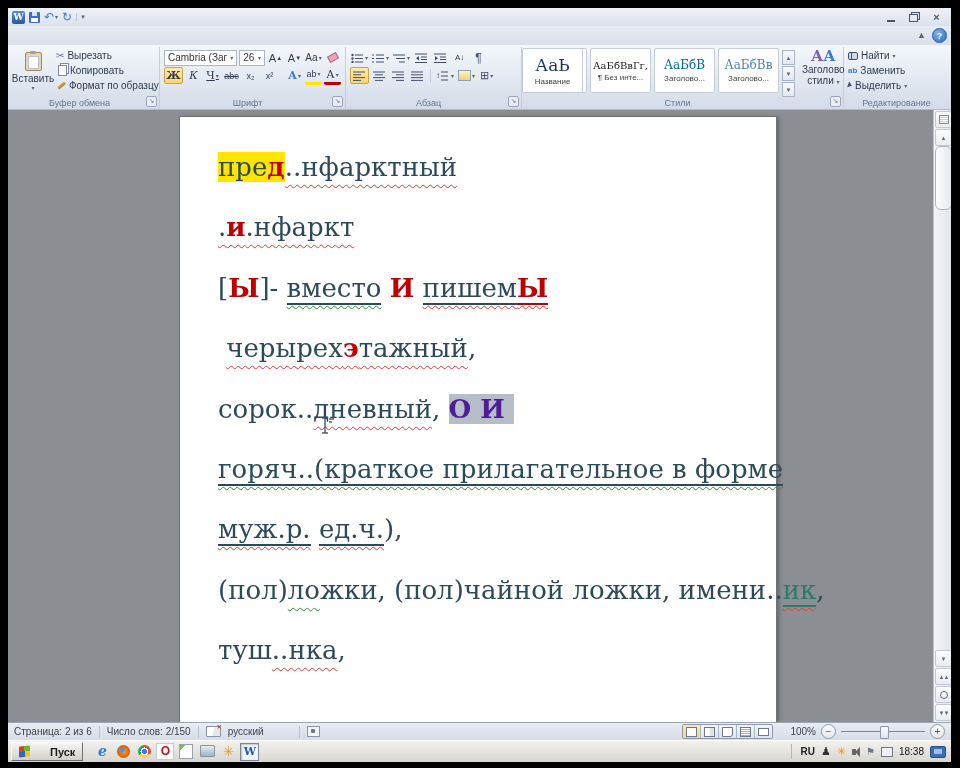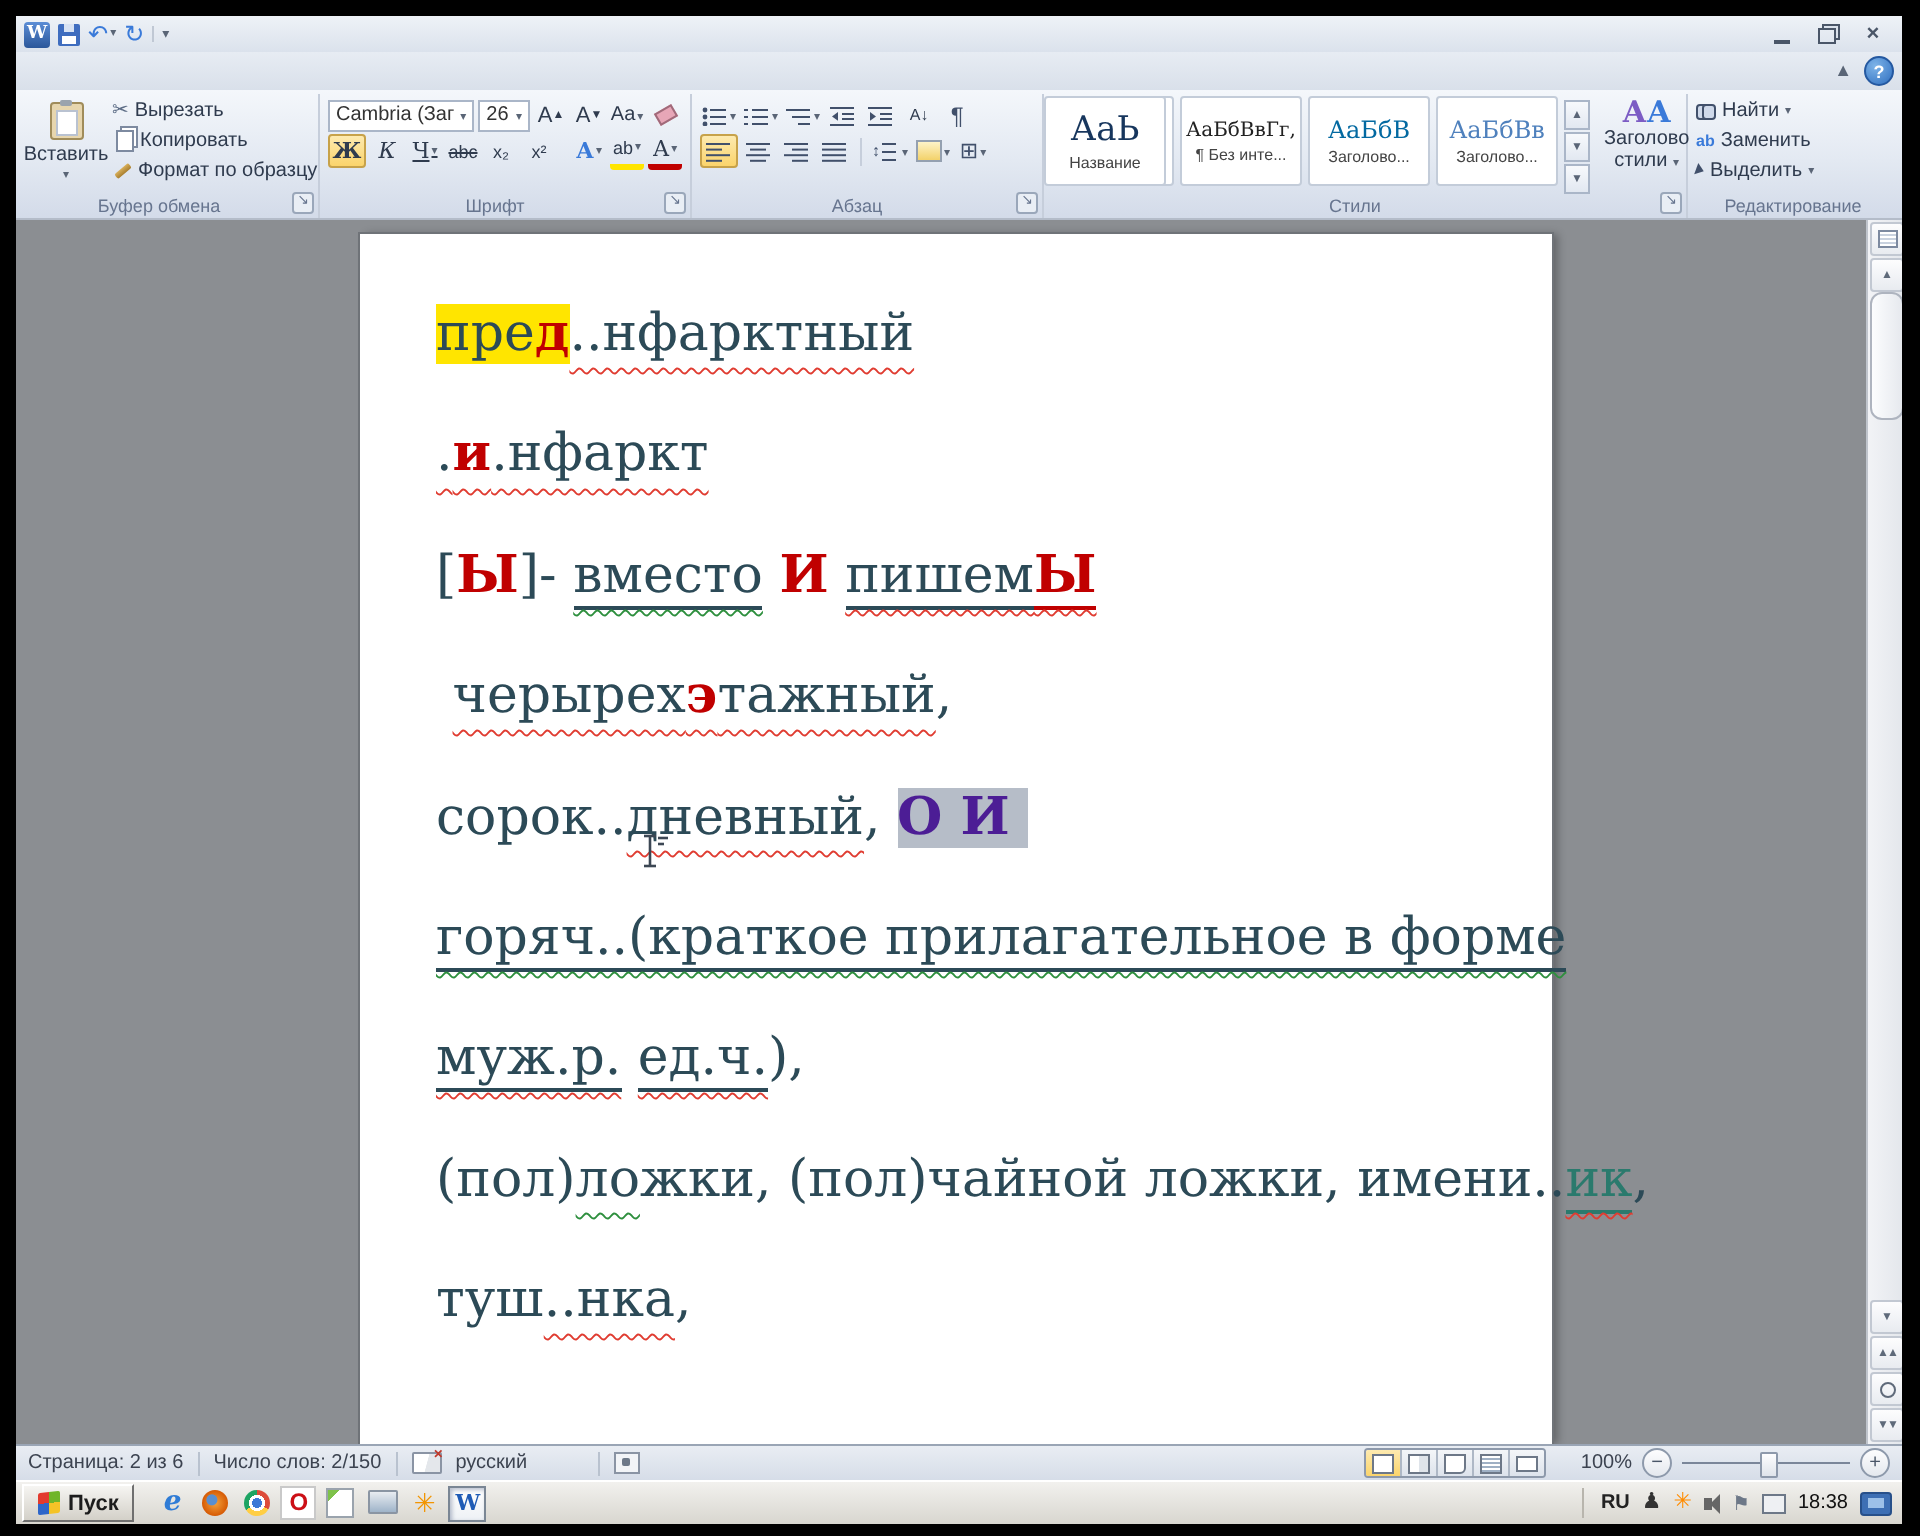--- a/index.html
+++ b/index.html
@@ -172,21 +172,21 @@
         display:flex;align-items:center;justify-content:center;font-size:10px;color:#4a5668;line-height:10px}
   .ztrack{width:84px;height:1px;background:#7a8699;position:relative}
   .ztick{position:absolute;left:50%;top:-2px;width:1px;height:5px;background:#7a8699}
   .zthumb{position:absolute;left:46%;top:-5px;width:7px;height:11px;border:1px solid #8d99ab;border-radius:1px;
           background:linear-gradient(#fdfdfe,#dfe4eb)}
 
   
   .taskbar{height:21px;background:linear-gradient(#f2f1ee,#d8d6cf);border-top:1px solid #fff;
            display:flex;align-items:center;padding:0 3px;gap:4px;flex:0 0 auto}
   .start{height:17px;background:linear-gradient(#f6f5f2,#d3d0c8);border:1px solid;
-         border-color:#fff #6f6f6f #6f6f6f #fff;display:flex;align-items:center;gap:4px;
+         border-color:#fff #6f6f6f #6f6f6f #fff;display:flex;align-items:center;gap:20px;
          padding:0 7px;font-weight:bold;font-size:11px;color:#1c1c1c}
   .flag{width:11px;height:11px;border-radius:1px;transform:skewY(-6deg);
         background:conic-gradient(from 0deg,#70b529 0 90deg,#f4c327 0 180deg,#2e66c9 0 270deg,#e23a2e 0 360deg)}
   .ql{width:18px;height:17px;display:flex;align-items:center;justify-content:center}
   .ql.ie::before{content:"e";color:#2f7cd6;font:italic bold 14px "DejaVu Serif",serif}
   .ql.firefox::before{content:"";width:13px;height:13px;border-radius:50%;
       background:radial-gradient(circle at 38% 38%,#5a8fd0 0 2.5px,rgba(0,0,0,0) 3px),
                  radial-gradient(circle at 50% 50%,#f4a33d,#d45500 75%)}
   .ql.chrome::before{content:"";width:13px;height:13px;border-radius:50%;
       background:radial-gradient(circle,#3d79d6 0 2.5px,#fff 2.5px 4px,rgba(0,0,0,0) 4px),

